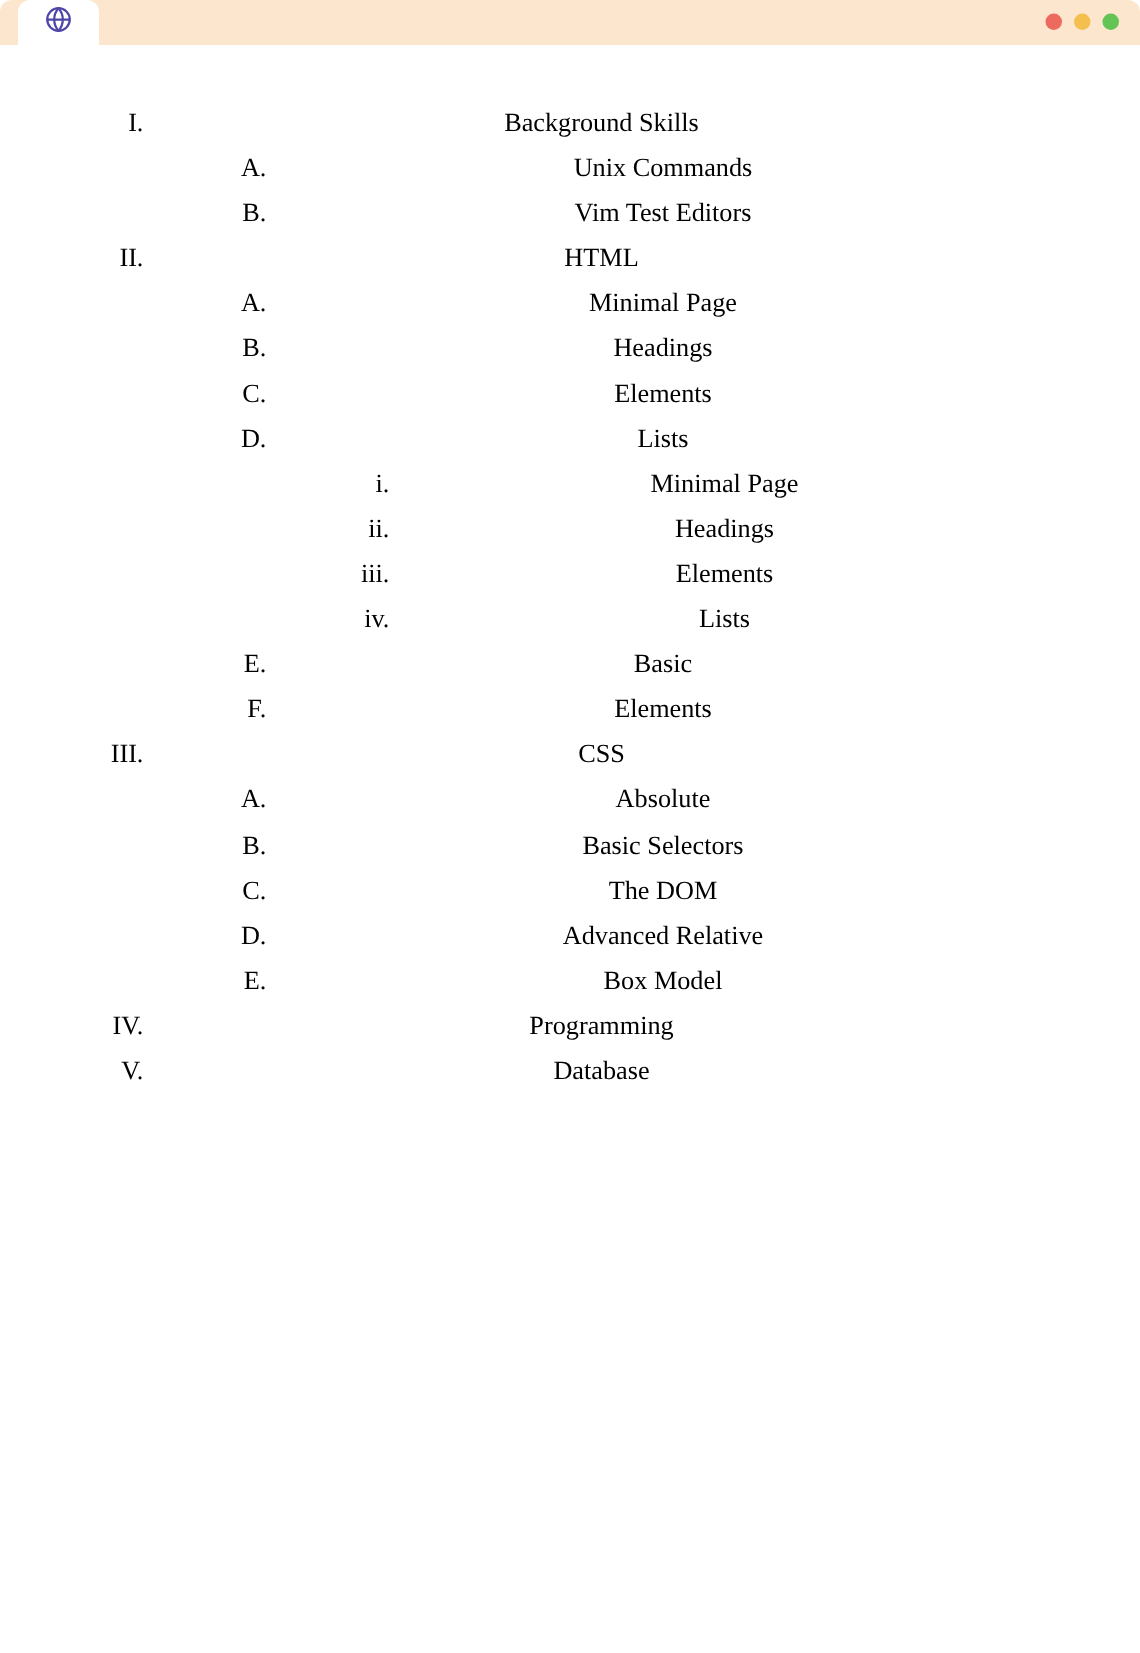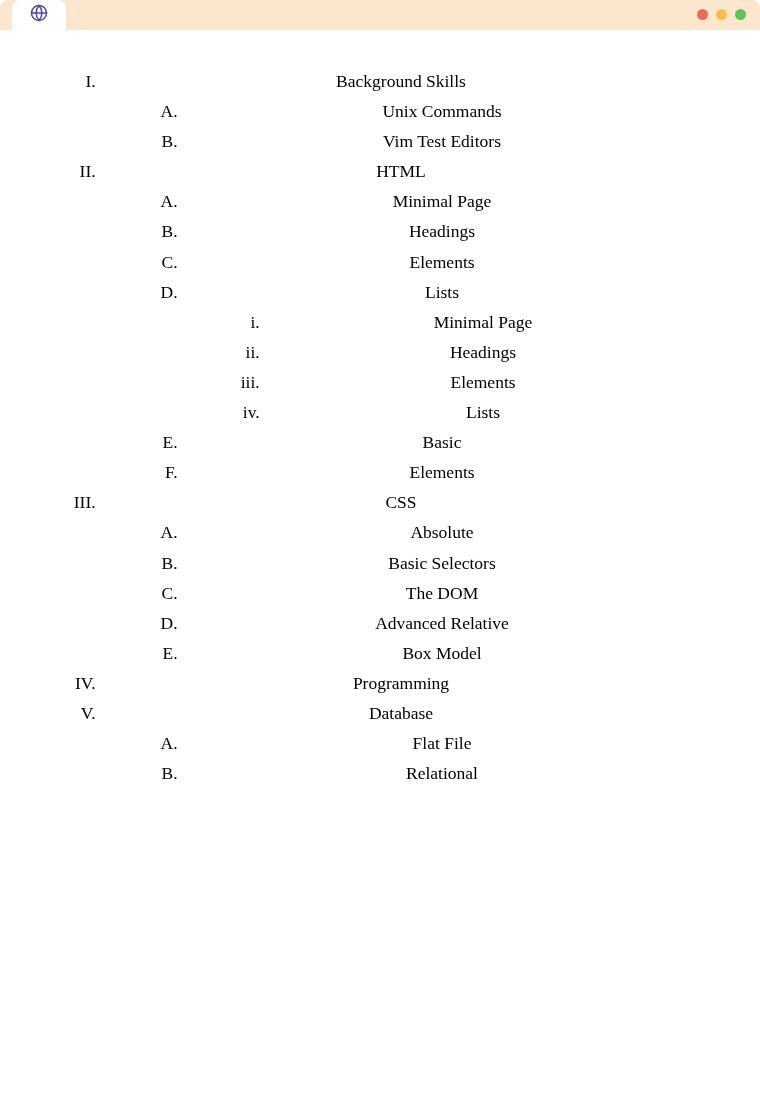--- a/index.html
+++ b/index.html
@@ -110,19 +110,15 @@
         <li><span>The DOM</span></li>
         <li><span>Advanced Relative</span></li>
         <li><span>Box Model</span></li>
       </ol>
     </li>
     <li>
       <span>Programming</span>
     </li>
     <li>
       <span>Database</span>
-      <ol class="alpha">
-        <li><span>Flat File</span></li>
-        <li><span>Relational</span></li>
-      </ol>
     </li>
   </ol>
 </div>
 
 </body></html>

